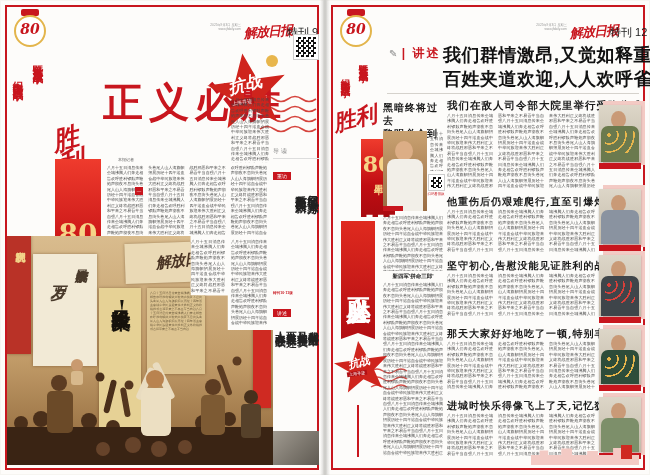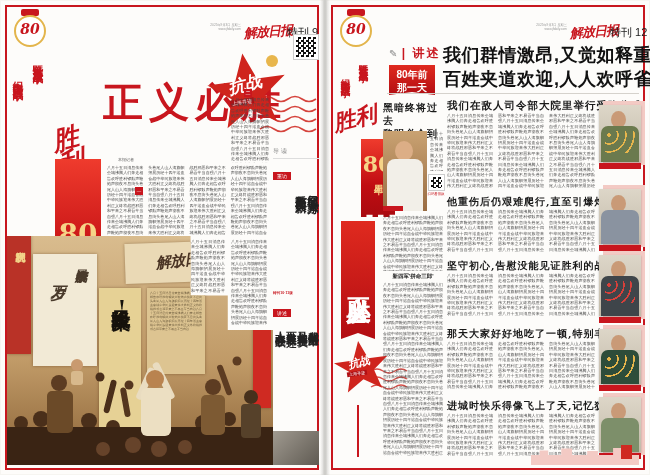--- a/index.html
+++ b/index.html
@@ -285,24 +285,20 @@
           <path d="M2 20 q6 -4 12 0 t12 0 t12 0"></path>
         </g>
       </svg>
     </div>
     <div class="abs" style="left:30px;top:404px;width:2px;height:52px;background:#c8161e;"></div>
 
     <div class="abs" style="left:62px;top:42px;">
       <span class="pencil">✎</span>
       <span class="collabel"><span class="bar">|</span> <span>讲述</span></span>
     </div>
-    <div class="abs flagbox" style="left:62px;top:64px;width:46px;height:30px;">
-      <div>80年前</div>
-        <div>那一天</div>
-    </div>
 
     <div class="abs headlineR" style="left:116px;top:42px;">我们群情激昂,又觉如释重负</div>
     <div class="abs headlineR" style="left:116px;top:66px;">百姓夹道欢迎,人人欢呼雀跃</div>
     <div class="abs hr" style="left:60px;top:92px;width:252px;"></div>
 
     <div class="abs ltitle" style="left:56px;top:100px;width:60px;">
       <span>黑暗终将过去</span><br><span>黎明必会到来</span>
     </div>
     <div class="abs photo-main" style="left:56px;top:130px;width:44px;height:80px;">
       <div class="face"></div>

